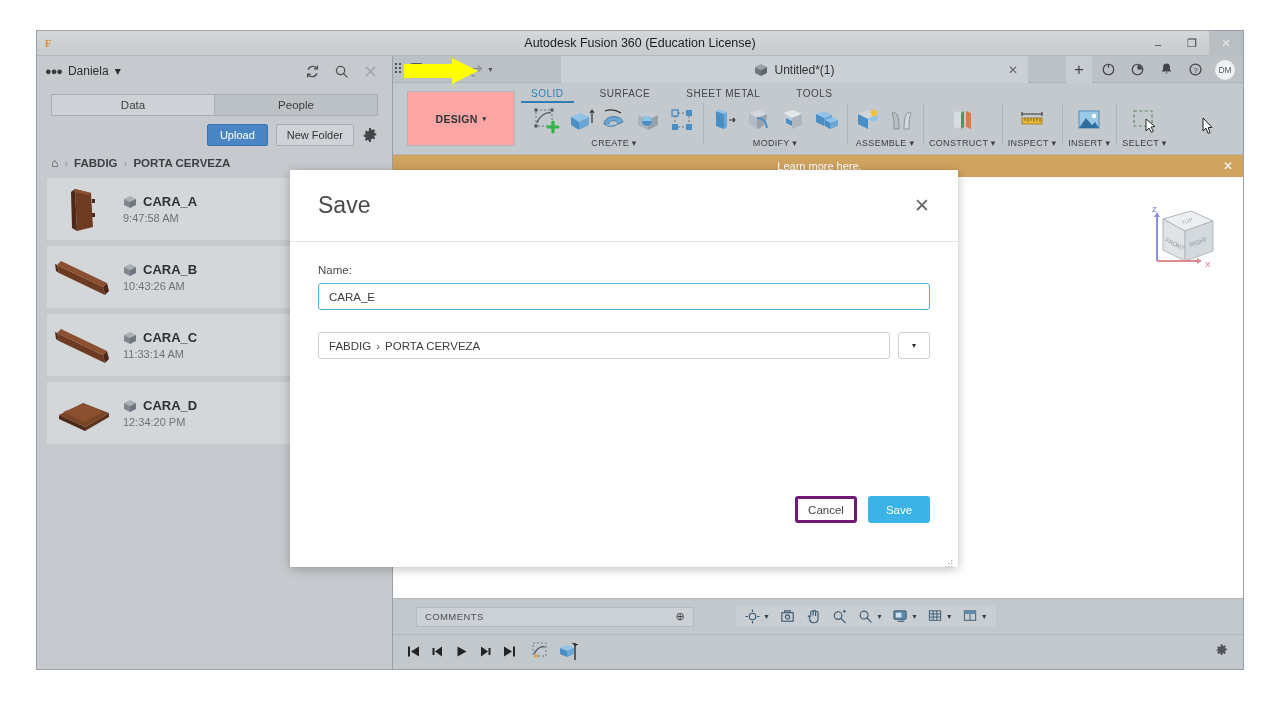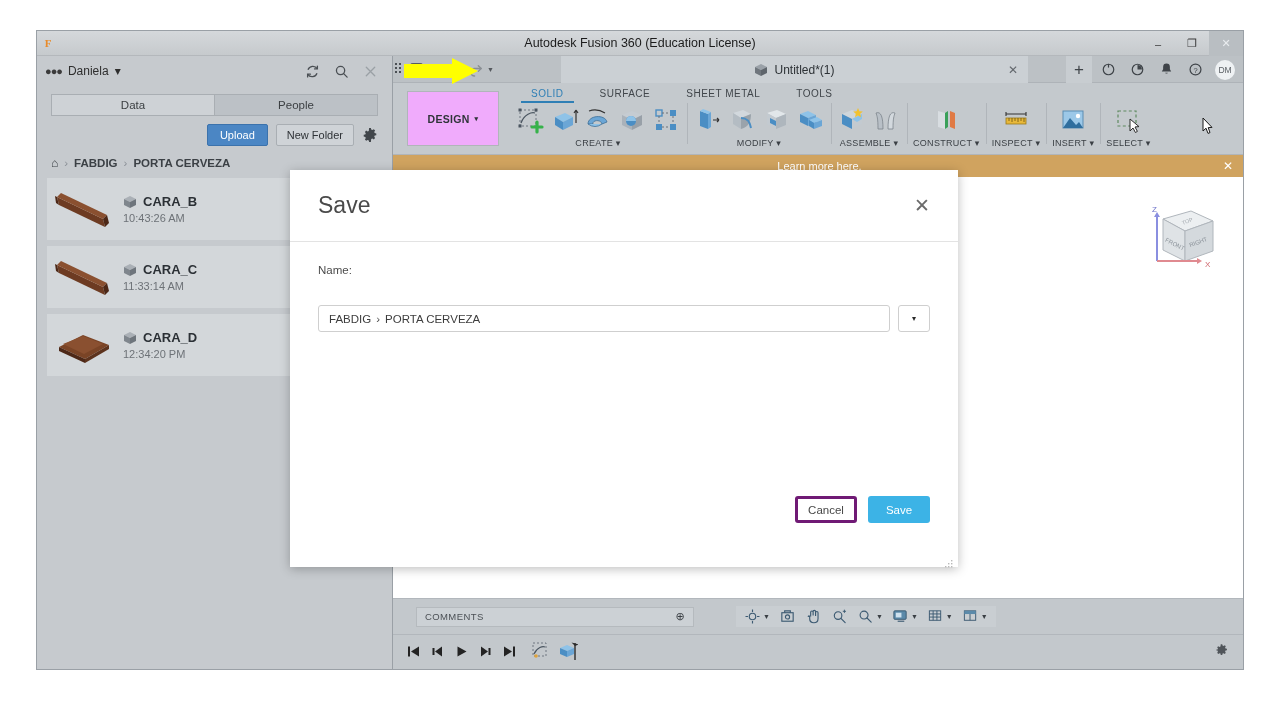--- a/index.html
+++ b/index.html
@@ -157,22 +157,22 @@
     margin-left: 4px;
   }
 
   
   .ribbon {
     height: 72px; background: #c4c9cd;
     border-bottom: 1px solid #b0b5ba;
     display: flex; align-items: stretch; position: relative;
   }
   .design-box {
-    width: 92px; margin: 8px 10px 8px 14px;
-    border: 1px solid #b0b5ba; background: #f0abfc;
+    width: 108px; margin: 8px 10px 8px 14px;
+    border: 1px solid #b0b5ba; background: #fca5a5;
     display: flex; align-items: center; justify-content: center;
     font-size: 10.5px; font-weight: bold; color: #2f3439; letter-spacing: .3px;
   }
   .ribbon-tabs {
     position: absolute; left: 128px; top: 3px;
     display: flex; gap: 16px;
   }
   .rb-tab {
     font-size: 10px; color: #41464b; letter-spacing: .5px;
     padding: 2px 10px 3px 10px; position: relative;
@@ -369,20 +369,44 @@
         <div class="breadcrumb">
           <span class="home-ico">⌂</span>
           <span class="sep">›</span>
           <span>FABDIG</span>
           <span class="sep">›</span>
           <span>PORTA CERVEZA</span>
         </div>
 
         <div class="file-list">
 
+          <div class="file-row">
+            <div class="thumb">
+              <svg viewBox="0 0 64 56">
+                <path d="M22 8 L38 12 L40 46 L24 50 Z" fill="#6d3b22"></path>
+                <path d="M22 8 L24 50 L19 47 L18 11 Z" fill="#4d2817"></path>
+                <path d="M22 8 L38 12 L36 14 L21 11 Z" fill="#8a5030"></path>
+                <rect x="39" y="18" width="3" height="4" fill="#4d2817"></rect>
+                <rect x="39" y="32" width="3" height="4" fill="#4d2817"></rect>
+              </svg>
+            </div>
+            <div class="file-meta">
+              <div class="file-title">
+                <span class="cube-ico">
+                  <svg viewBox="0 0 14 14">
+                    <path d="M7 1 13 4 7 7 1 4Z" fill="#aab0b6"></path>
+                    <path d="M1 4 7 7v6L1 10Z" fill="#7f868d"></path>
+                    <path d="M13 4 7 7v6l6-3Z" fill="#6e757c"></path>
+                  </svg>
+                </span>
+                <span>CARA_A</span>
+              </div>
+              <div class="file-time">9:47:58 AM</div>
+            </div>
+          </div>
 
           <div class="file-row">
             <div class="thumb">
               <svg viewBox="0 0 64 56">
                 <path d="M4 16 L50 38 L52 46 L6 24 Z" fill="#6d3b22"></path>
                 <path d="M4 16 L50 38 L54 34 L8 12 Z" fill="#8a5030"></path>
                 <path d="M50 38 L54 34 L56 42 L52 46 Z" fill="#4d2817"></path>
                 <path d="M4 16 L6 24 L3 22 L2 15 Z" fill="#4d2817"></path>
               </svg>
             </div>
@@ -861,20 +885,23 @@
     </div>
   </div>
 
   <div class="dialog">
     <div class="dlg-head">
       <div class="dlg-title">Save</div>
       <div class="dlg-close">✕</div>
     </div>
     <div class="dlg-body">
       <div class="fld-label">Name:</div>
+      <div class="fld-input">
+        <span>CARA_E</span>
+      </div>
       <div class="fld-gap"></div>
       <div class="loc-row">
         <div class="loc-input">
           <span>FABDIG</span>
           <span class="sep">›</span>
           <span>PORTA CERVEZA</span>
         </div>
         <div class="loc-drop">
           <span>▾</span>
         </div>

